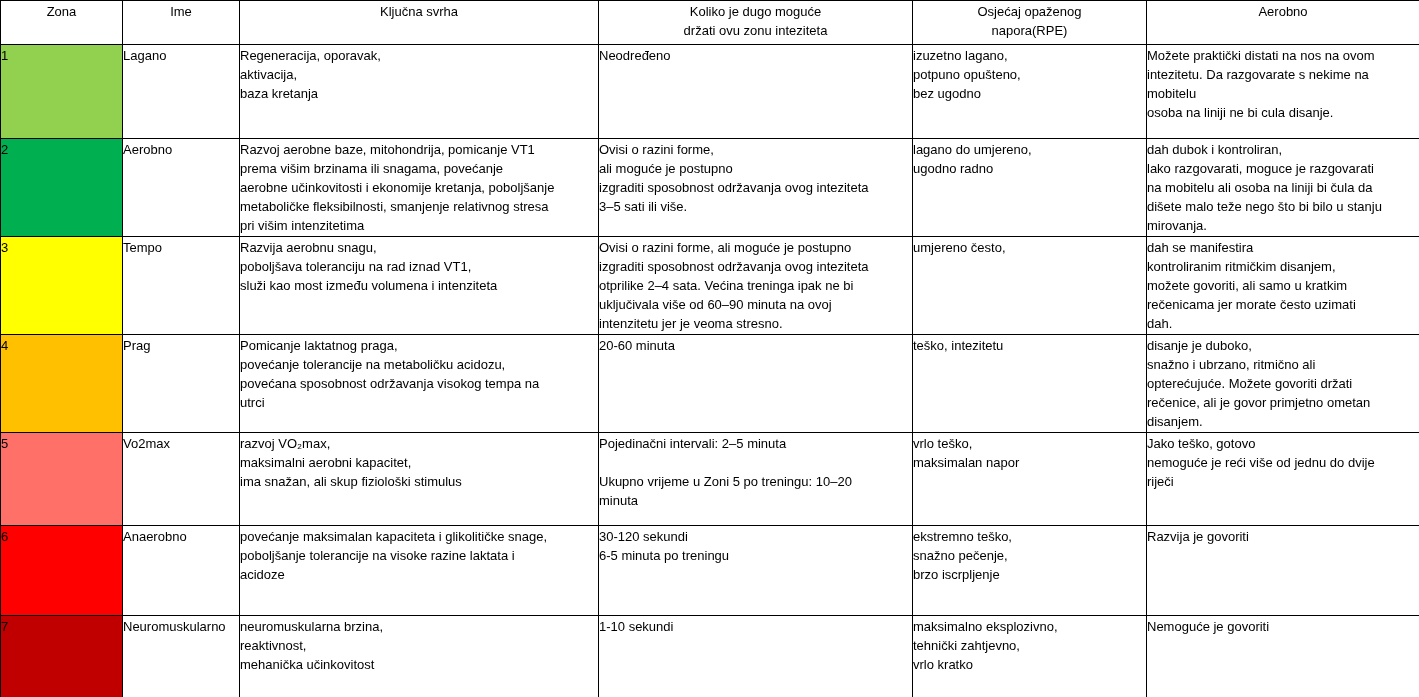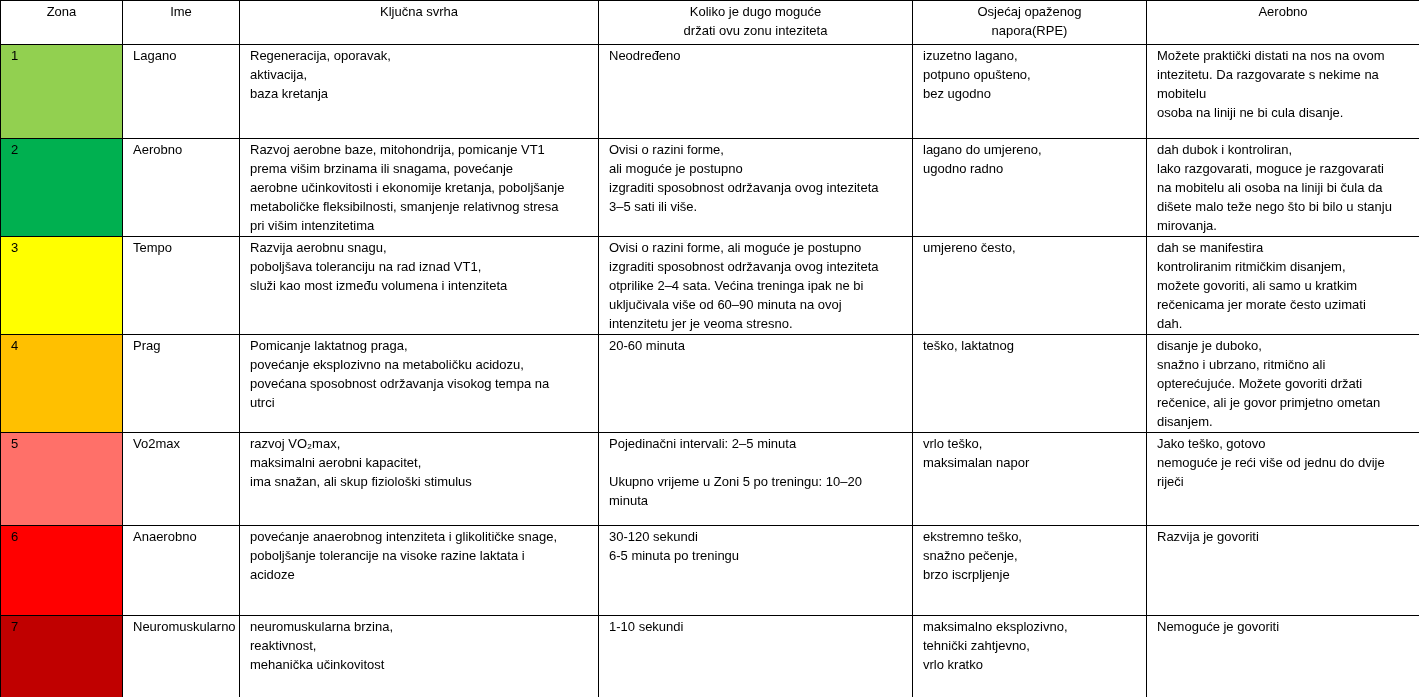--- a/index.html
+++ b/index.html
@@ -13,21 +13,21 @@
     table-layout: fixed;
     border-collapse: collapse;
     font-size: 13px;
     line-height: 19px;
     color: #000;
   }
   table.zones th, table.zones td {
     border: 1px solid #000;
     vertical-align: top;
     white-space: pre-line;
-    padding: 1px 10px;
+    padding: 1px 0;
     overflow: hidden;
   }
   table.zones th { font-weight: normal; }
   tr.hdr      { height: 44px; }
   tr.r1       { height: 94px; }
   tr.r2, tr.r3, tr.r4, tr.r5 { height: 93px; }
   tr.r6       { height: 90px; }
   tr.r7       { height: 91px; }
 </style>
 </head>
@@ -105,25 +105,25 @@
       <td>dah se manifestira
 kontroliranim ritmičkim disanjem,
 možete govoriti, ali samo u kratkim
 rečenicama jer morate često uzimati
 dah.</td>
     </tr>
     <tr class="r4">
       <td style="background-color: rgb(255, 192, 0);">4</td>
       <td>Prag</td>
       <td>Pomicanje laktatnog praga,
-povećanje eksplozivno na metaboličku acidozu,
+povećanje tolerancije na metaboličku acidozu,
 povećana sposobnost održavanja visokog tempa na
 utrci</td>
       <td>20-60 minuta</td>
-      <td>teško, laktatnog</td>
+      <td>teško, intezitetu</td>
       <td>disanje je duboko,
 snažno i ubrzano, ritmično ali
 opterećujuće. Možete govoriti držati
 rečenice, ali je govor primjetno ometan
 disanjem.</td>
     </tr>
     <tr class="r5">
       <td style="background-color: rgb(255, 112, 105);">5</td>
       <td>Vo2max</td>
       <td>razvoj VO₂max,
@@ -135,21 +135,21 @@
 minuta</td>
       <td>vrlo teško,
 maksimalan napor</td>
       <td>Jako teško, gotovo
 nemoguće je reći više od jednu do dvije
 riječi</td>
     </tr>
     <tr class="r6">
       <td style="background-color: rgb(255, 0, 0);">6</td>
       <td>Anaerobno</td>
-      <td>povećanje anaerobnog intenziteta i glikolitičke snage,
+      <td>povećanje maksimalan kapaciteta i glikolitičke snage,
 poboljšanje tolerancije na visoke razine laktata i
 acidoze</td>
       <td>30-120 sekundi
 6-5 minuta po treningu</td>
       <td>ekstremno teško,
 snažno pečenje,
 brzo iscrpljenje</td>
       <td>Razvija je govoriti</td>
     </tr>
     <tr class="r7">

